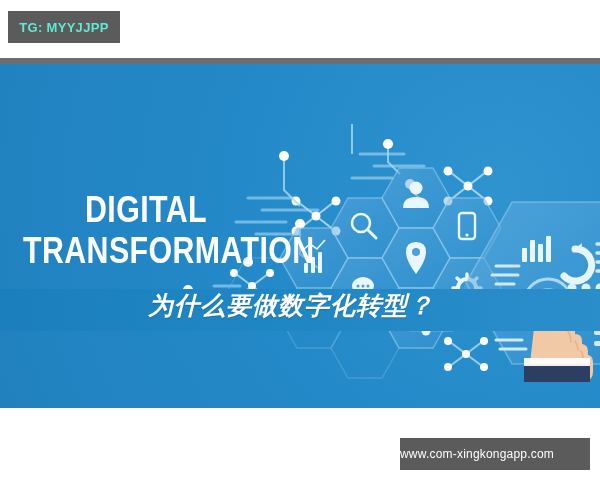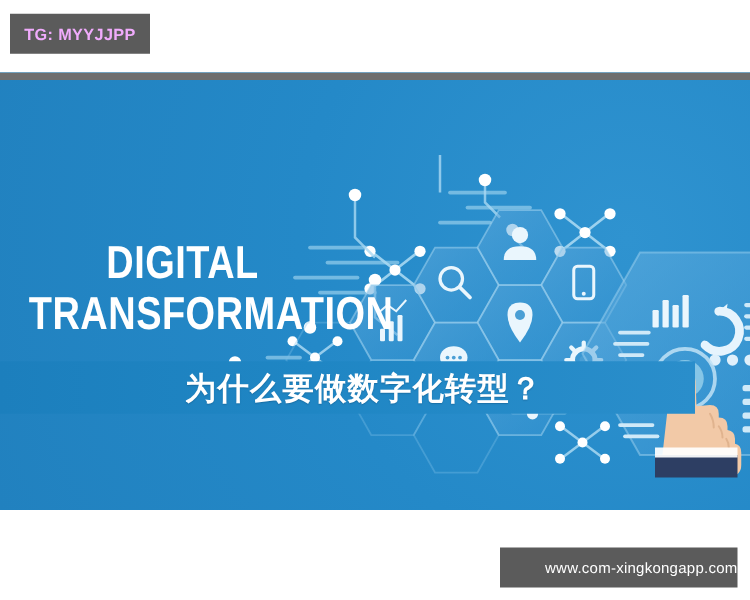--- a/index.html
+++ b/index.html
@@ -14,21 +14,21 @@
 
   
   .tg-badge{
     position:absolute;left:8px;top:11px;
     width:112px;height:32px;
     background:#5b5b5b;
     display:flex;align-items:center;justify-content:center;
     z-index:60;
   }
   .tg-badge-text{
-    color:#f0abfc;font-size:13px;font-weight:700;
+    color:#5eead4;font-size:13px;font-weight:700;
     letter-spacing:.3px;white-space:nowrap;
   }
 
   
   .banner{
     position:absolute;left:0;top:58px;width:600px;height:350px;
     background:#2489c8;overflow:hidden;padding-left:44px;
   }
   .banner-topstrip{
     position:absolute;left:0;top:0;width:600px;height:6px;
@@ -65,40 +65,40 @@
     font-weight:700;
     letter-spacing:.5px;
     text-align:center;
     transform:scaleX(.82);
     transform-origin:center center;
     white-space:nowrap;
   }
 
   
   .subtitle-band{
-    position:absolute;left:0;top:231px;width:556px;height:42px;
+    position:absolute;left:0;top:231px;width:600px;height:42px;
     background:linear-gradient(90deg,#1c7fbd 0%,#1f86c4 45%,#2a8ecb 100%);
     z-index:30;
-    display:flex;align-items:center;
+    display:flex;font-style:italic;
   }
   .subtitle-text{
     color:#ffffff;
     font-size:25px;font-weight:700;
     margin-left:148px;
     letter-spacing:1px;
     white-space:nowrap;
     text-shadow:0 1px 1px rgba(0,40,70,.25);
   }
 
   
   .watermark{
     position:absolute;left:400px;top:438px;
     width:190px;height:32px;
     background:#5b5b5b;
-    display:flex;align-items:center;justify-content:flex-end;
+    display:flex;align-items:center;justify-content:flex-start;
     z-index:60;
   }
   .watermark-text{
     color:#ffffff;font-size:12px;font-weight:400;
     letter-spacing:.2px;white-space:nowrap;
   }
 </style>
 </head>
 <body>
 

